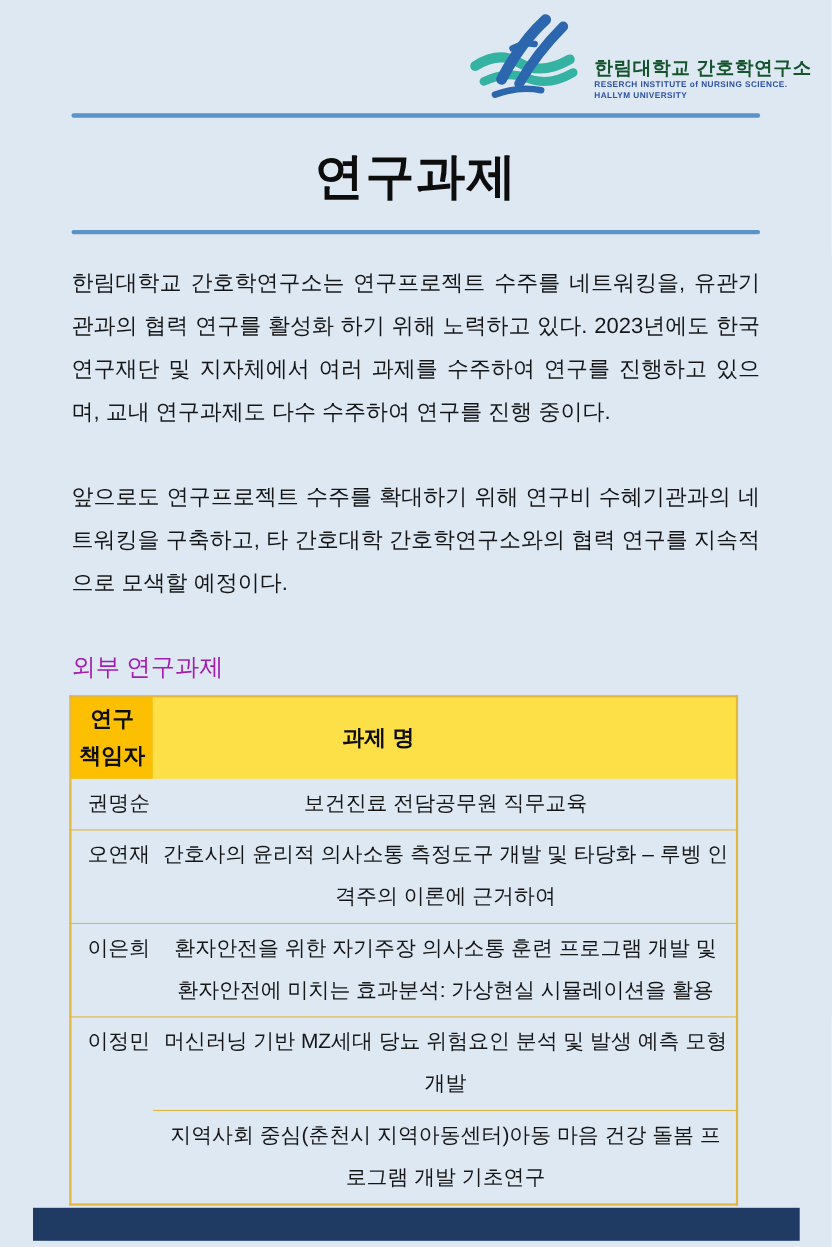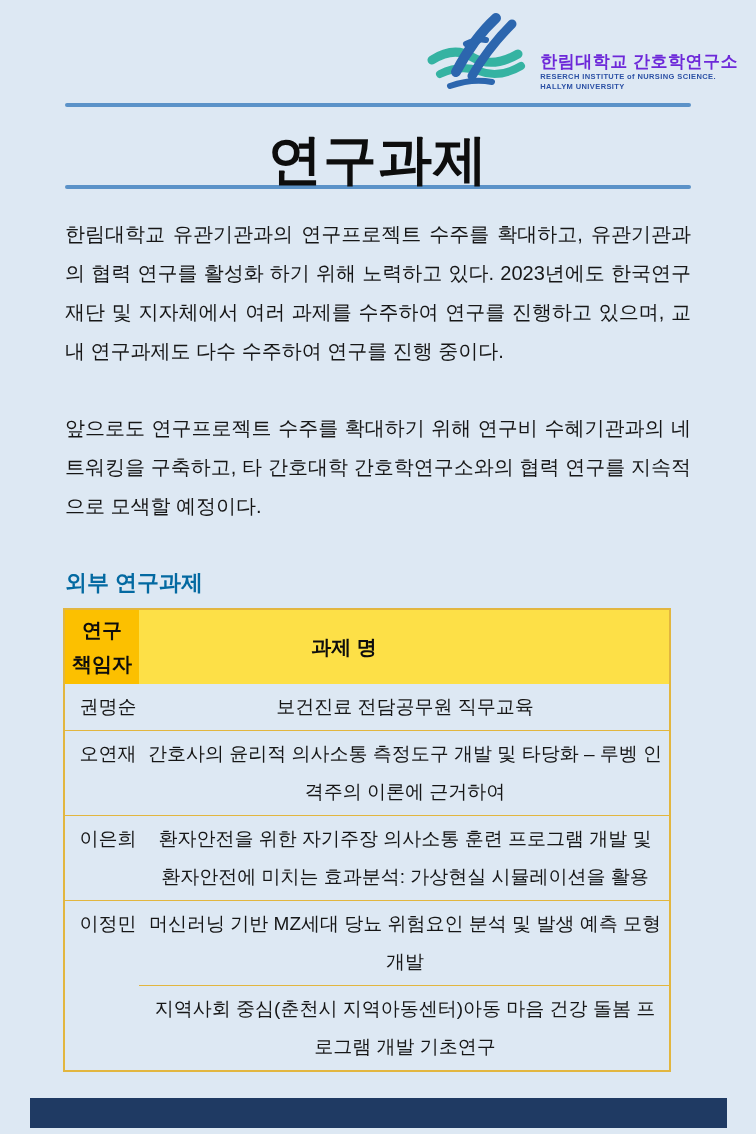--- a/index.html
+++ b/index.html
@@ -12,48 +12,48 @@
     color:#141414;
   }
   
   .logo{
     position:absolute;top:10px;right:18px;
     display:flex;align-items:flex-end;
   }
   .logo-mark{width:112px;height:84px;flex:0 0 auto;margin-right:2px;}
   .logo-text{display:flex;flex-direction:column;padding-bottom:2px;}
   .logo-ko{
-    font-size:17px;font-weight:700;color:#6d28d9;letter-spacing:0.5px;
+    font-size:17px;font-weight:700;color:#14532d;letter-spacing:0.5px;
     line-height:20px;white-space:nowrap;
   }
   .logo-en{
     font-size:7.5px;font-weight:700;color:#2b50a5;letter-spacing:0.4px;
     line-height:10px;white-space:nowrap;
   }
   
   .rule{
     margin:0 65px;height:4px;border-radius:2px;
   }
   .rule-top{margin-top:103px;}
   .page-title{
-    margin:0 65px;height:78px;line-height:105px;
-    text-align:center;font-size:54px;font-weight:700;color:#0d0d0d;
+    margin:0 65px;height:102px;line-height:105px;
+    text-align:center;font-size:45px;font-weight:700;color:#0d0d0d;
     letter-spacing:1px;
   }
   
   .para{
     margin:0 65px;
     font-size:20px;font-weight:500;line-height:39px;color:#161616;
     text-align:justify;word-break:break-all;
   }
   .para-1{margin-top:26px;}
   .para-2{margin-top:38px;}
   .section-heading{
     margin:42px 65px 10px 65px;
-    font-size:22px;font-weight:700;color:#0369a1;
+    font-size:22px;font-weight:400;color:#a21caf;
   }
   
   .projects-table{
     margin-left:63px;
     width:608px;
     border-collapse:collapse;
     table-layout:fixed;
   }
   .projects-table col.c1{width:75px;}
   .projects-table thead th{
@@ -92,21 +92,21 @@
       <span class="logo-ko">한림대학교 간호학연구소</span>
       <span class="logo-en">RESERCH INSTITUTE of NURSING SCIENCE.</span>
       <span class="logo-en">HALLYM UNIVERSITY</span>
     </div>
   </div>
 
   <div class="rule rule-top" style="background: rgb(91, 146, 200);"></div>
   <div class="page-title">연구과제</div>
   <div class="rule" style="background: rgb(91, 146, 200);"></div>
 
-  <p class="para para-1">한림대학교 유관기관과의 연구프로젝트 수주를 확대하고, 유관기관과의 협력 연구를 활성화 하기 위해 노력하고 있다. 2023년에도 한국연구재단 및 지자체에서 여러 과제를 수주하여 연구를 진행하고 있으며, 교내 연구과제도 다수 수주하여 연구를 진행 중이다.</p>
+  <p class="para para-1">한림대학교 간호학연구소는 연구프로젝트 수주를 네트워킹을, 유관기관과의 협력 연구를 활성화 하기 위해 노력하고 있다. 2023년에도 한국연구재단 및 지자체에서 여러 과제를 수주하여 연구를 진행하고 있으며, 교내 연구과제도 다수 수주하여 연구를 진행 중이다.</p>
   <p class="para para-2">앞으로도 연구프로젝트 수주를 확대하기 위해 연구비 수혜기관과의 네트워킹을 구축하고, 타 간호대학 간호학연구소와의 협력 연구를 지속적으로 모색할 예정이다.</p>
 
   <div class="section-heading">외부 연구과제</div>
 
   <table class="projects-table" style="border: 2px solid rgb(226, 182, 63);">
     <colgroup>
         <col class="c1">
         <col class="c2">
       </colgroup>
     <thead>

